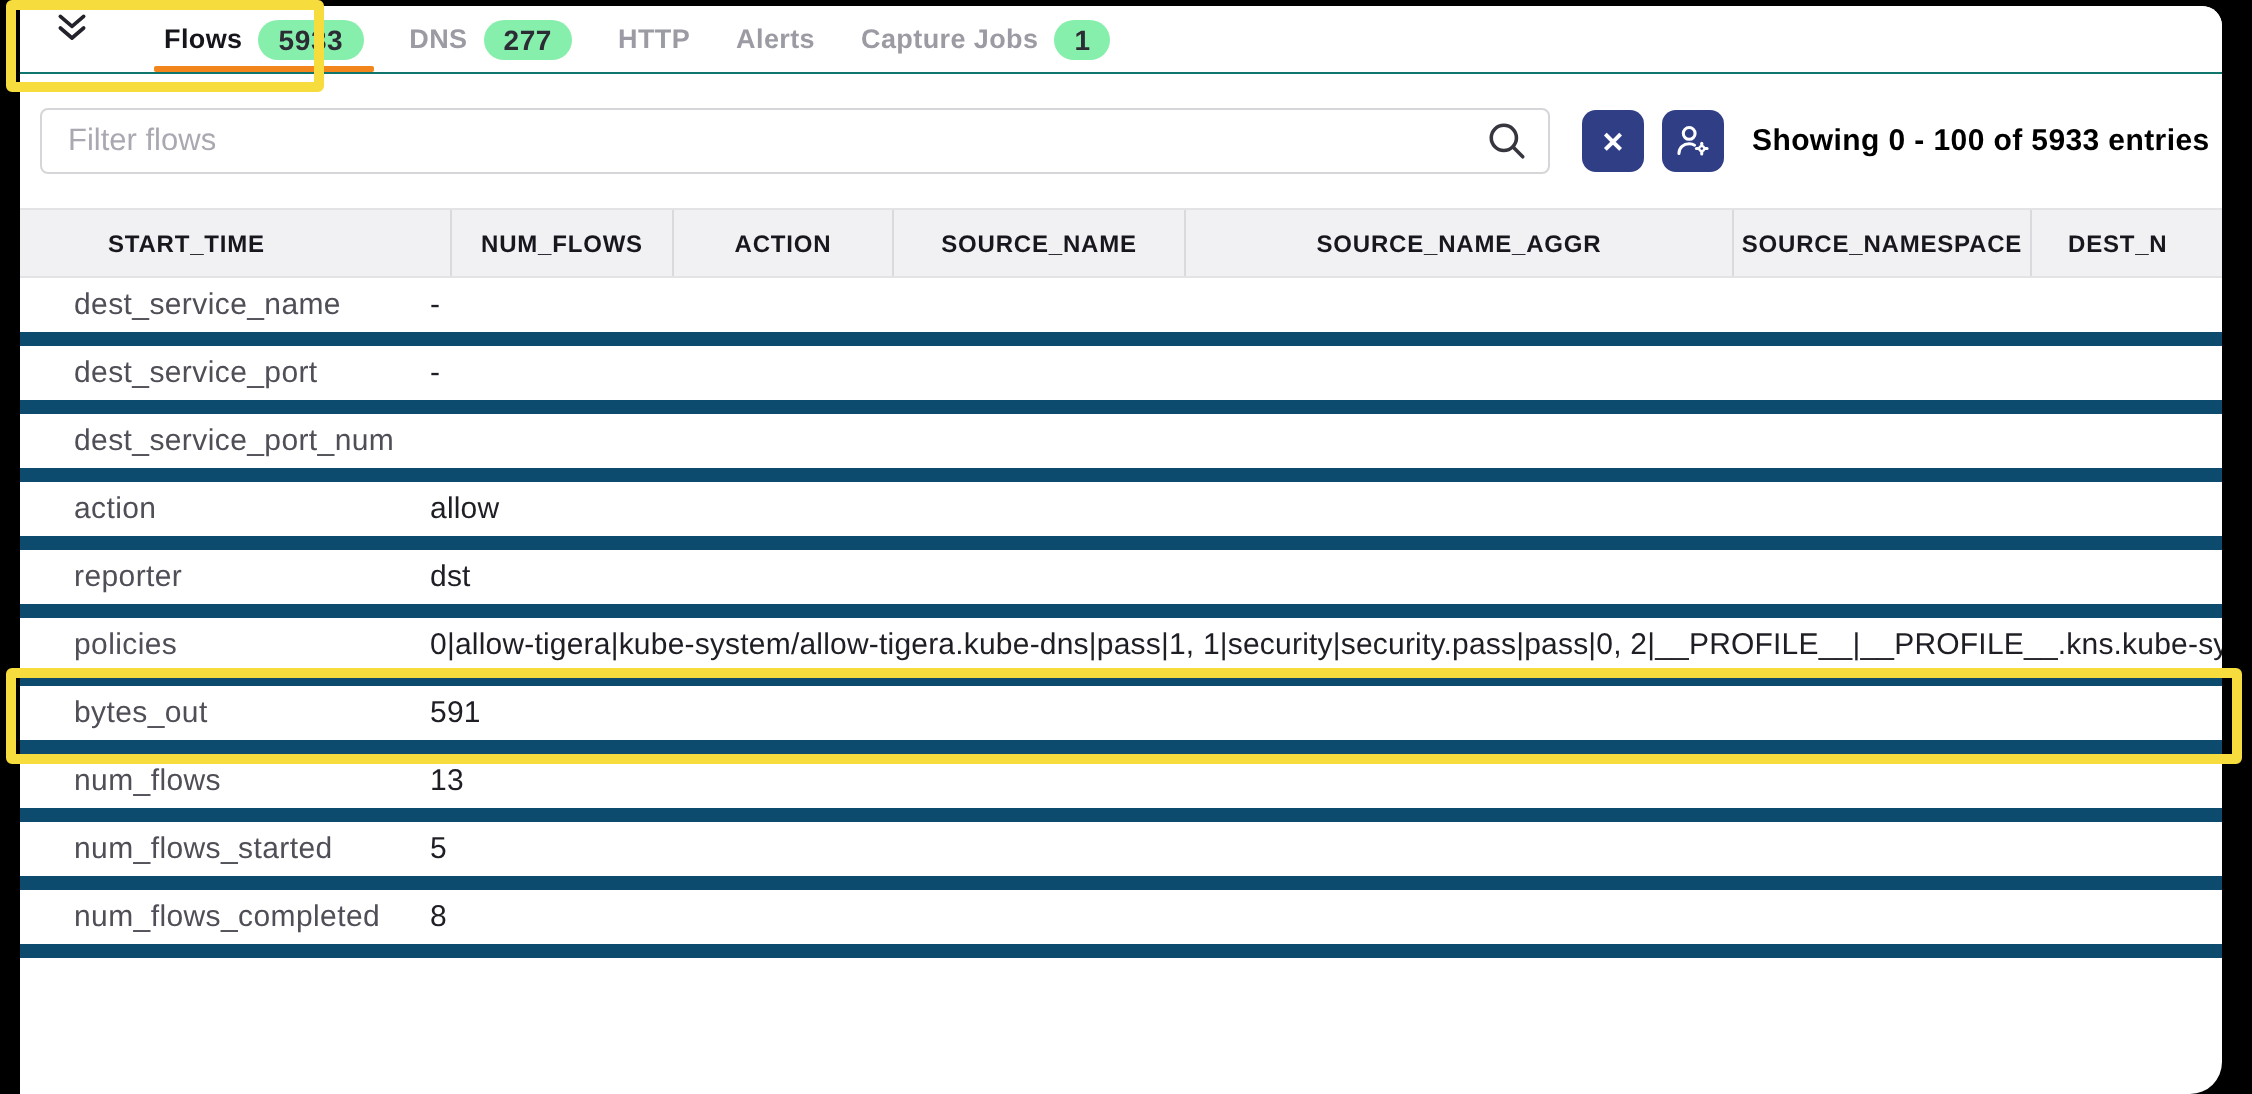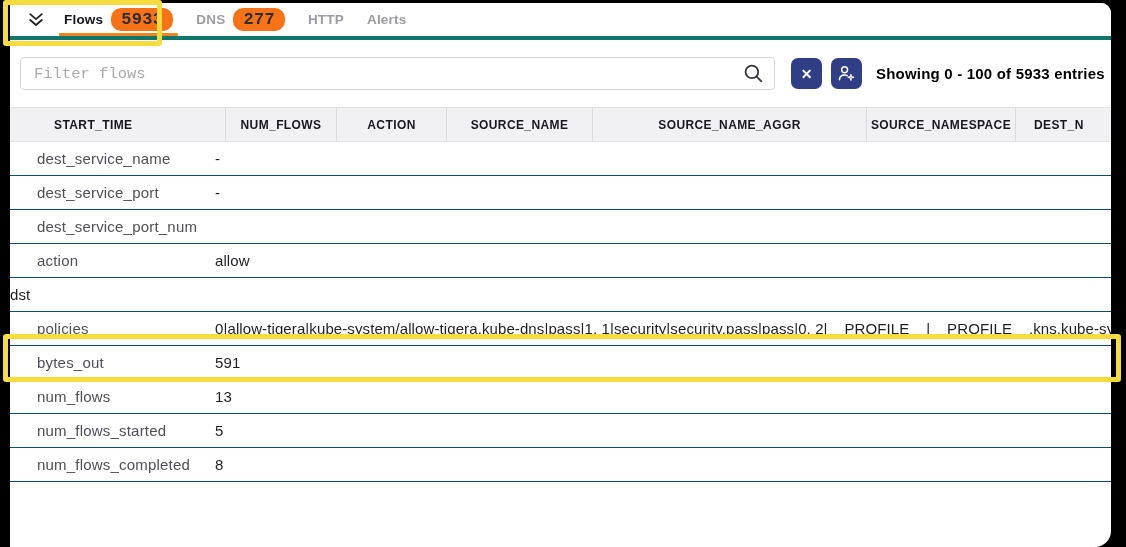--- a/index.html
+++ b/index.html
@@ -7,48 +7,48 @@
     width:1126px;height:547px;position:relative;overflow:hidden;
     background:#000;font-family:"Liberation Sans",sans-serif;
     -webkit-font-smoothing:antialiased;
   }
   .app{
     position:absolute;left:10px;top:3px;width:1101px;height:544px;
     background:#fff;border-radius:0 10px 16px 0;overflow:hidden;
   }
   
   .tabbar{
-    height:33px;display:flex;align-items:center;padding-left:15px;
-    border-bottom:4px solid #0f766e;background:#fff;position:relative;
+    height:33px;display:flex;padding-left:15px;
+    border-bottom:1px solid #0f766e;background:#fff;position:relative;gap:18px;
   }
   .expander{
     width:22px;height:22px;display:flex;align-items:center;justify-content:center;
     margin-right:12px;cursor:pointer;background:none;border:none;padding:0;
   }
   .tab{
     display:flex;align-items:center;gap:8px;padding:0 5px;height:100%;
     position:relative;margin-right:13px;font-weight:bold;font-size:13.5px;
     color:#9b9ba3;cursor:pointer;letter-spacing:.2px;white-space:nowrap;
   }
   .tab.active{color:#15151c;}
   .tab.active::after{
     content:"";position:absolute;left:0;right:0;bottom:0;height:3.5px;
     background:var(--accent,#f2861c);border-radius:1px;
   }
   .tab-badge{
-    background:#f97316;color:#2c2c34;border-radius:10px;padding:3px 10px;
-    font-size:17px;font-weight:600;letter-spacing:.3px;line-height:1;font-family:Liberation Mono, monospace;
+    background:#86efac;color:#2c2c34;border-radius:10px;padding:3px 10px;
+    font-size:14px;font-weight:600;letter-spacing:.3px;line-height:1;
   }
   
   .toolbar{height:67px;display:flex;align-items:center;padding-left:10px;background:#fff;}
   .filter-wrap{position:relative;width:755px;flex:0 0 auto;}
   .filter-input{
     width:100%;height:33px;box-sizing:border-box;border:1px solid #d6d6da;
     border-radius:4px;padding:0 40px 0 13px;font-size:15.5px;
-    font-family:Liberation Mono, monospace;color:#33333a;outline:none;
+    font-family:Liberation Sans, sans-serif;color:#33333a;outline:none;
   }
   .filter-input::placeholder{color:#a9a9b2;}
   .search-ic{position:absolute;right:11px;top:6px;}
   .btn-navy{
     width:31px;height:31px;border:none;border-radius:7px;background:var(--navy,#303F85);
     color:#fff;display:flex;align-items:center;justify-content:center;cursor:pointer;
     font-size:14px;font-weight:bold;padding:0;flex:0 0 auto;
   }
   .btn-clear{margin-left:16px;}
   .btn-user{margin-left:9px;}
@@ -64,21 +64,21 @@
   .hcell{
     flex:0 0 auto;display:flex;align-items:center;justify-content:center;
     font-size:12px;font-weight:bold;color:#17171d;letter-spacing:.4px;
     border-right:1px solid #dadade;box-sizing:border-box;height:100%;white-space:nowrap;
   }
   .hcell:first-child{justify-content:flex-start;padding-left:27px;}
   .hcell:last-child{justify-content:flex-start;padding-left:18px;border-right:none;}
   
   .details{background:#fff;}
   .drow{
-    height:34px;display:flex;align-items:center;border-bottom:1px solid #0c4a6e;
+    height:34px;display:flex;align-items:center;border-bottom:7px solid #0c4a6e;
     font-size:15px;box-sizing:border-box;
   }
   .dkey{flex:0 0 auto;width:178px;padding-left:27px;color:#4f4f57;letter-spacing:.2px;}
   .dval{flex:1;color:#1e1e25;font-weight:500;white-space:nowrap;overflow:hidden;letter-spacing:.1px;}
   
   .ann{
     position:absolute;border:5px solid var(--hl,#F6DC3D);border-radius:3px;
     pointer-events:none;z-index:50;box-sizing:border-box;background:transparent;
   }
   #ann-tab{left:3px;top:0;width:159px;height:46px;}
@@ -104,20 +104,24 @@
         </div>
         <div class="tab">
           <span>DNS</span>
           <span class="tab-badge">277</span>
         </div>
         <div class="tab">
           <span>HTTP</span>
         </div>
         <div class="tab">
           <span>Alerts</span>
+        </div>
+        <div class="tab">
+          <span>Capture Jobs</span>
+          <span class="tab-badge">1</span>
         </div>
       </div>
   </div>
 
   <div class="toolbar">
     <div class="filter-wrap">
       <input class="filter-input" type="text" value="" placeholder="Filter flows" style="">
       <span class="search-ic">
         <svg width="21" height="21" viewBox="0 0 20 20" fill="none" stroke="#36363e" stroke-width="1.7" stroke-linecap="round">
           <circle cx="8.5" cy="8.5" r="6"></circle>
@@ -167,20 +171,21 @@
       </div>
       <div class="drow">
         <span class="dkey">dest_service_port_num</span>
         <span class="dval"></span>
       </div>
       <div class="drow">
         <span class="dkey">action</span>
         <span class="dval">allow</span>
       </div>
       <div class="drow">
+        <span class="dkey">reporter</span>
         <span class="dval">dst</span>
       </div>
       <div class="drow">
         <span class="dkey">policies</span>
         <span class="dval">0|allow-tigera|kube-system/allow-tigera.kube-dns|pass|1, 1|security|security.pass|pass|0, 2|__PROFILE__|__PROFILE__.kns.kube-system</span>
       </div>
       <div class="drow">
         <span class="dkey">bytes_out</span>
         <span class="dval">591</span>
       </div>

